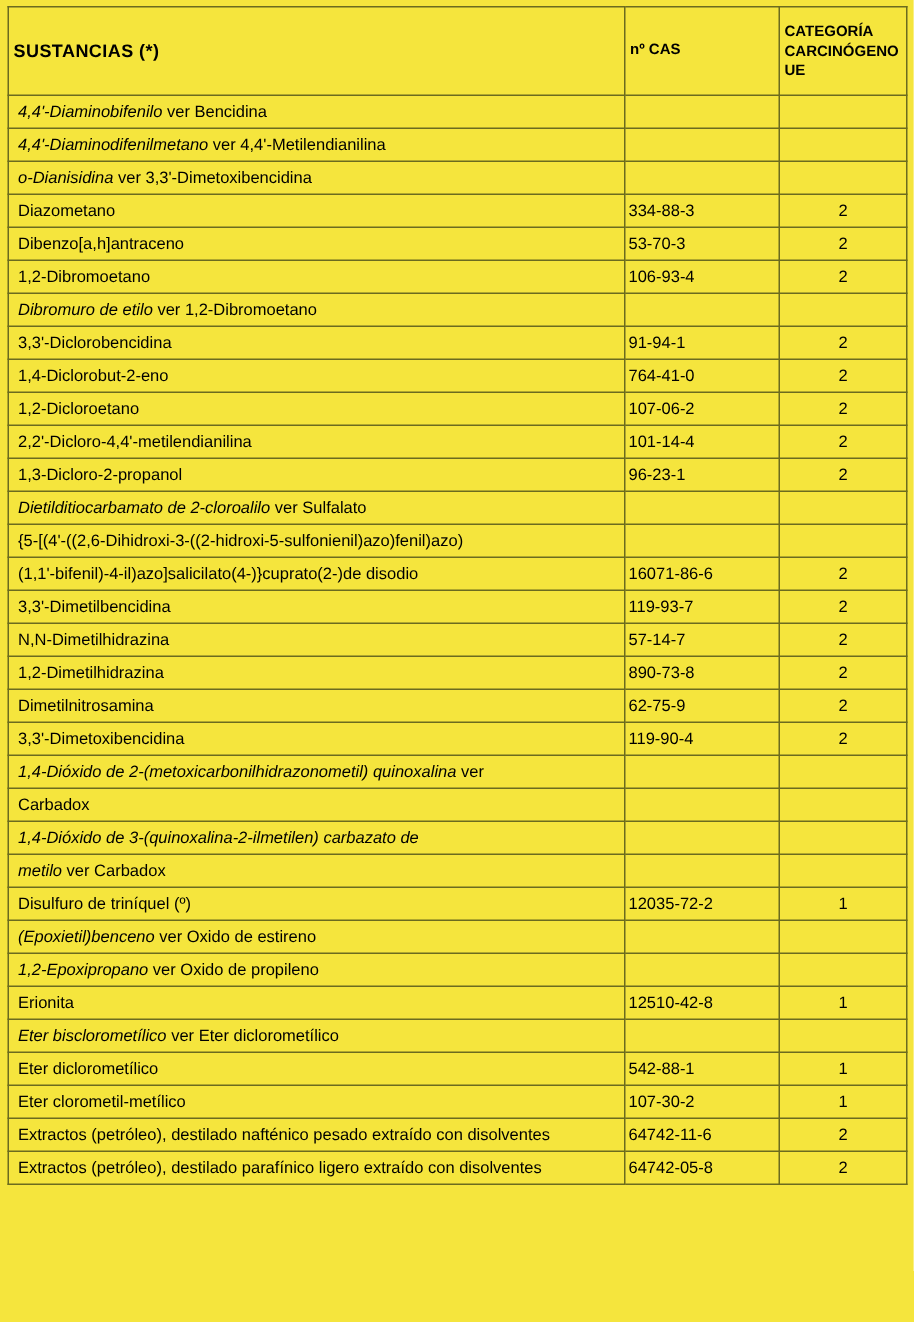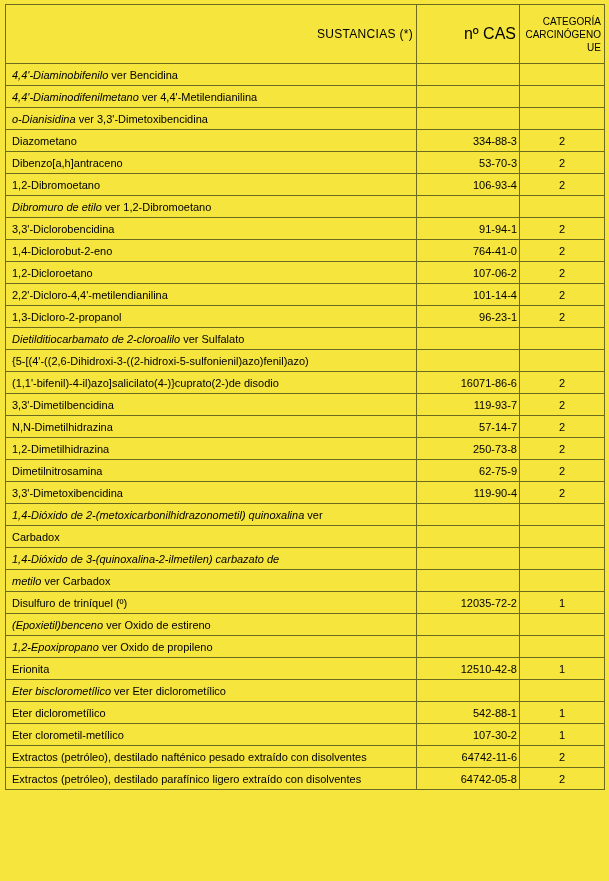--- a/index.html
+++ b/index.html
@@ -30,39 +30,39 @@
   table.doc col.c2 { width: 103px; }
   table.doc col.c3 { width: 85px; }
 
   table.doc th, table.doc td {
     border: 1px solid #6b6b1f;
     font-size: 11px;
     color: #000000;
     vertical-align: middle;
   }
   thead th {
-    font-weight: normal;
-    text-align: right;
+    font-weight: bold;
+    text-align: left;
     padding: 4px 3px;
     line-height: 1.25;
     height: 50px;
   }
   thead th.head-sust { font-size: 12px; letter-spacing: .3px; }
-  thead th.head-cas  { font-size: 16px; }
+  thead th.head-cas  { font-size: 10px; }
   thead th.head-cat  { font-size: 10px; line-height: 1.3; }
 
   tbody td { height: 19px; }
   td.sust {
     padding: 1px 4px 1px 6px;
     text-align: left;
     white-space: nowrap;
     overflow: hidden;
   }
   td.cas {
-    text-align: right;
+    text-align: left;
     padding: 1px 2px;
   }
   td.cat {
     text-align: center;
     padding: 1px 2px;
   }
   
   .ref {
     font-style: italic;
     padding-left: 26px;
@@ -168,21 +168,21 @@
           <td class="cas">119-93-7</td>
           <td class="cat">2</td>
         </tr>
         <tr>
           <td class="sust">N,N-Dimetilhidrazina</td>
           <td class="cas">57-14-7</td>
           <td class="cat">2</td>
         </tr>
         <tr>
           <td class="sust">1,2-Dimetilhidrazina</td>
-          <td class="cas">250-73-8</td>
+          <td class="cas">890-73-8</td>
           <td class="cat">2</td>
         </tr>
         <tr>
           <td class="sust">Dimetilnitrosamina</td>
           <td class="cas">62-75-9</td>
           <td class="cat">2</td>
         </tr>
         <tr>
           <td class="sust">3,3'-Dimetoxibencidina</td>
           <td class="cas">119-90-4</td>

